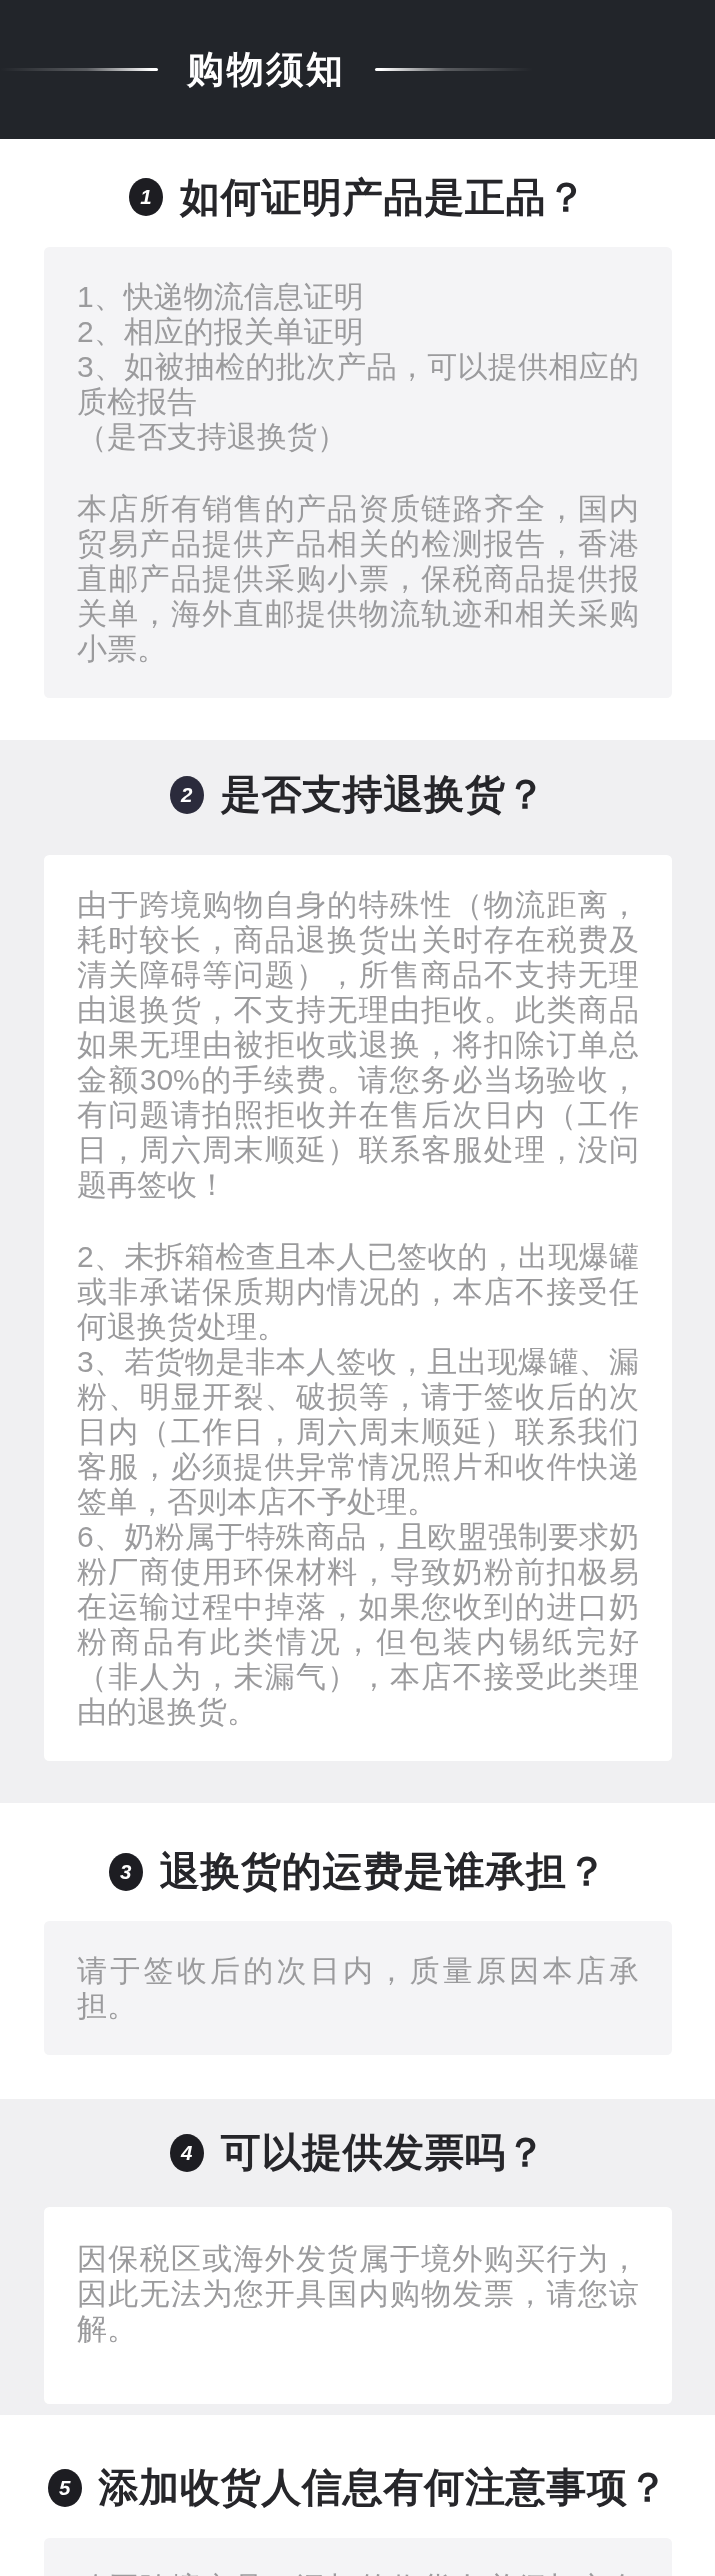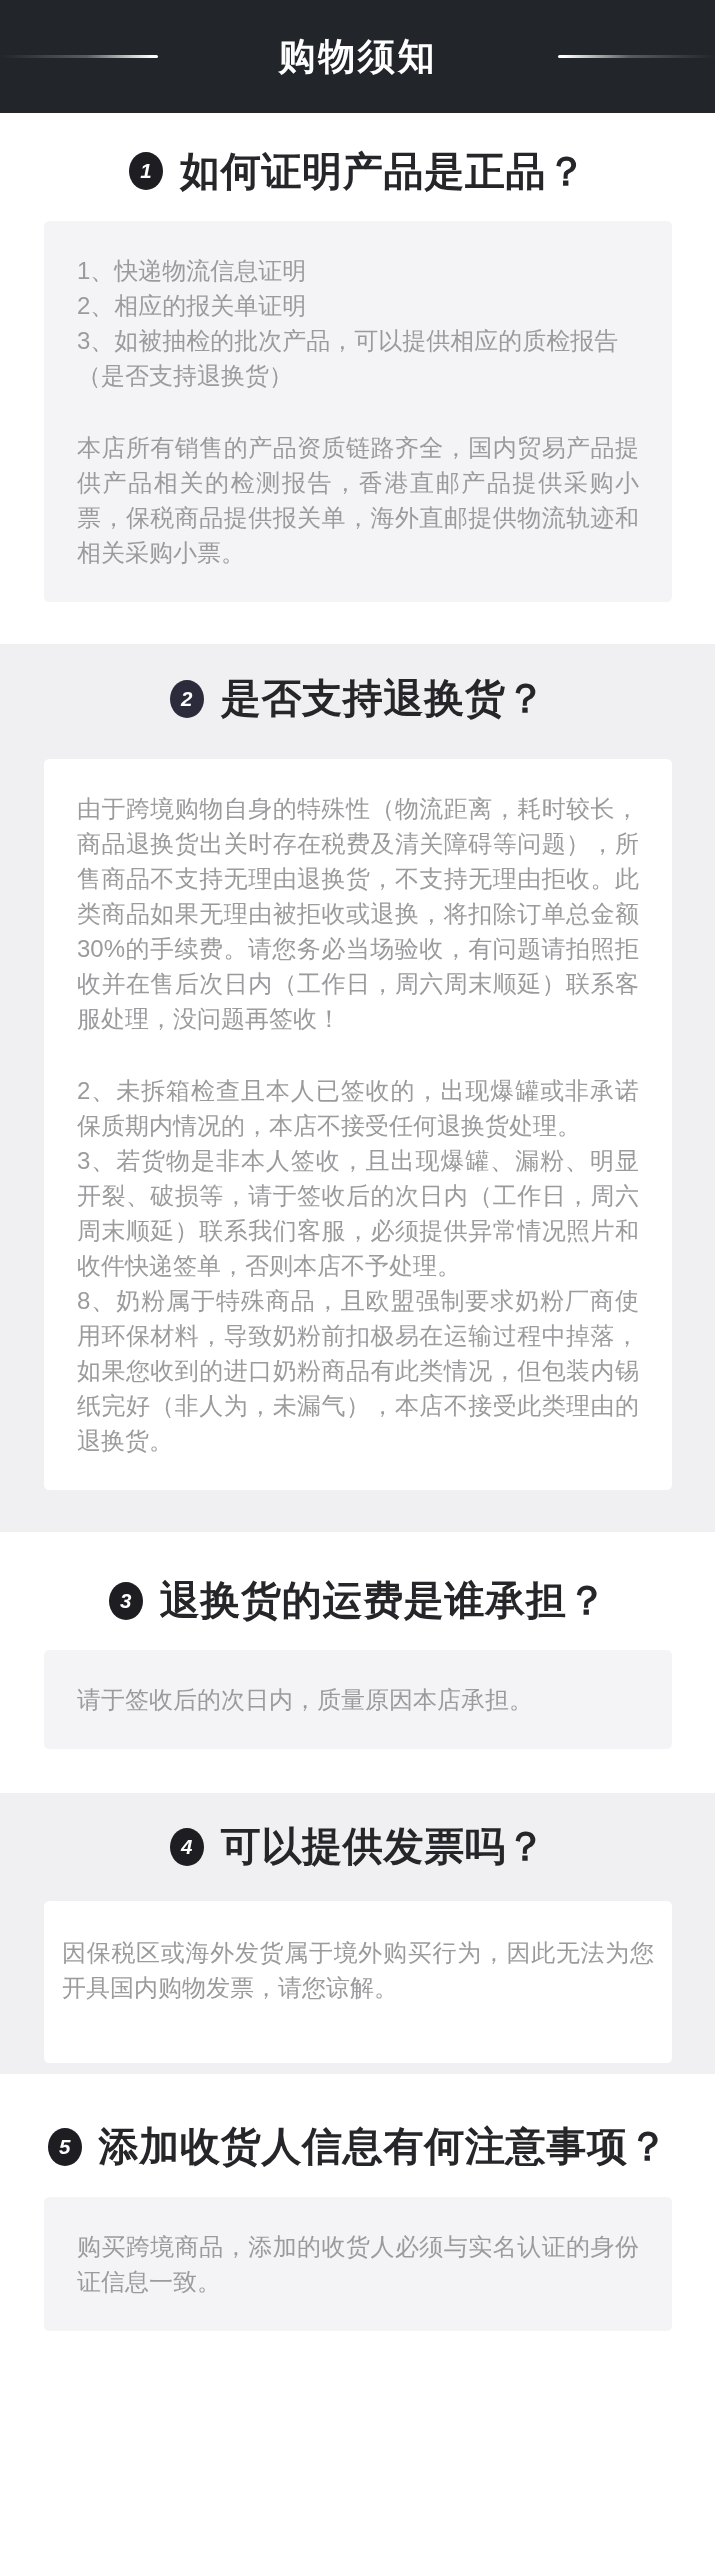--- a/index.html
+++ b/index.html
@@ -16,25 +16,25 @@
   html,body{margin:0;padding:0;}
   body{
     width:716px;
     min-height:2576px;
     background:var(--page-bg);
     font-family:"Liberation Sans","DejaVu Sans",sans-serif;
     -webkit-font-smoothing:antialiased;
   }
   
   .header{
-    height:113px;
+    height:139px;
     background:var(--header-bg);
     display:flex;
     align-items:center;
-    justify-content:space-between;
+    justify-content:flex-start;
   }
   .header-line{width:158px;height:3.3px;border-radius:2px;flex:0 0 auto;}
   .header-line.left{
     background:linear-gradient(to right,rgba(255,255,255,0),rgba(255,255,255,.25) 55%,#ffffff 96%);
     margin-right:29px;
   }
   .header-line.right{
     background:linear-gradient(to left,rgba(255,255,255,0),rgba(255,255,255,.25) 55%,#ffffff 96%);
     margin-left:29px;
   }
@@ -72,39 +72,39 @@
     color:var(--title-text);
     letter-spacing:0.7px;
     white-space:nowrap;
   }
   
   .card{
     margin-left:44px;
     margin-right:44px;
     border-radius:5.3px;
     padding:32px 33px;
-    font-size:24px;
+    font-size:30px;
     line-height:35px;
     color:var(--body-text);
     text-align:justify;
   }
   .card.gray{background:var(--card-gray);}
   .card.white{background:#ffffff;}
   .para + .para{margin-top:37px;}
   .line{min-height:35px;}
   
   .sec1{padding-top:37px;}
   .sec1 .card{margin-top:28.5px;}
   .band{background:var(--band-gray);}
   .sec2{margin-top:42px;padding:34px 0 42px;}
   .sec2 .card{margin-top:39px;}
   .sec3{padding-top:48px;}
   .sec3 .card{margin-top:28px;}
   .sec4{margin-top:44px;padding:33px 0 11.3px;}
-  .sec4 .card{margin-top:33px;padding:34px 18px 58px;}
+  .sec4 .card{margin-top:33px;padding:34px 33px 58px;}
   .sec5{padding-top:52px;padding-bottom:48px;}
   .sec5 .card{margin-top:29px;}
 </style>
 </head>
 <body>
 
 <div class="header">
   <div class="header-line left"></div>
   <div class="header-title">购物须知</div>
   <div class="header-line right"></div>
@@ -137,21 +137,21 @@
   </div>
   <div class="card white">
     <div class="para">
 
     <div class="line">由于跨境购物自身的特殊性（物流距离，耗时较长，商品退换货出关时存在税费及清关障碍等问题），所售商品不支持无理由退换货，不支持无理由拒收。此类商品如果无理由被拒收或退换，将扣除订单总金额30%的手续费。请您务必当场验收，有问题请拍照拒收并在售后次日内（工作日，周六周末顺延）联系客服处理，没问题再签收！</div>
       </div>
     <div class="para">
 
         <div class="line">2、未拆箱检查且本人已签收的，出现爆罐或非承诺保质期内情况的，本店不接受任何退换货处理。</div>
         <div class="line">3、若货物是非本人签收，且出现爆罐、漏粉、明显开裂、破损等，请于签收后的次日内（工作日，周六周末顺延）联系我们客服，必须提供异常情况照片和收件快递签单，否则本店不予处理。</div>
-        <div class="line">8、奶粉属于特殊商品，且欧盟强制要求奶粉厂商使用环保材料，导致奶粉前扣极易在运输过程中掉落，如果您收到的进口奶粉商品有此类情况，但包装内锡纸完好（非人为，未漏气），本店不接受此类理由的退换货。</div>
+        <div class="line">6、奶粉属于特殊商品，且欧盟强制要求奶粉厂商使用环保材料，导致奶粉前扣极易在运输过程中掉落，如果您收到的进口奶粉商品有此类情况，但包装内锡纸完好（非人为，未漏气），本店不接受此类理由的退换货。</div>
       </div>
   </div>
 </section>
 
 <section class="sec3">
   <div class="title-row">
     <span class="badge">3</span>
     <h2 class="sec-title">退换货的运费是谁承担？</h2>
   </div>
   <div class="card gray">

